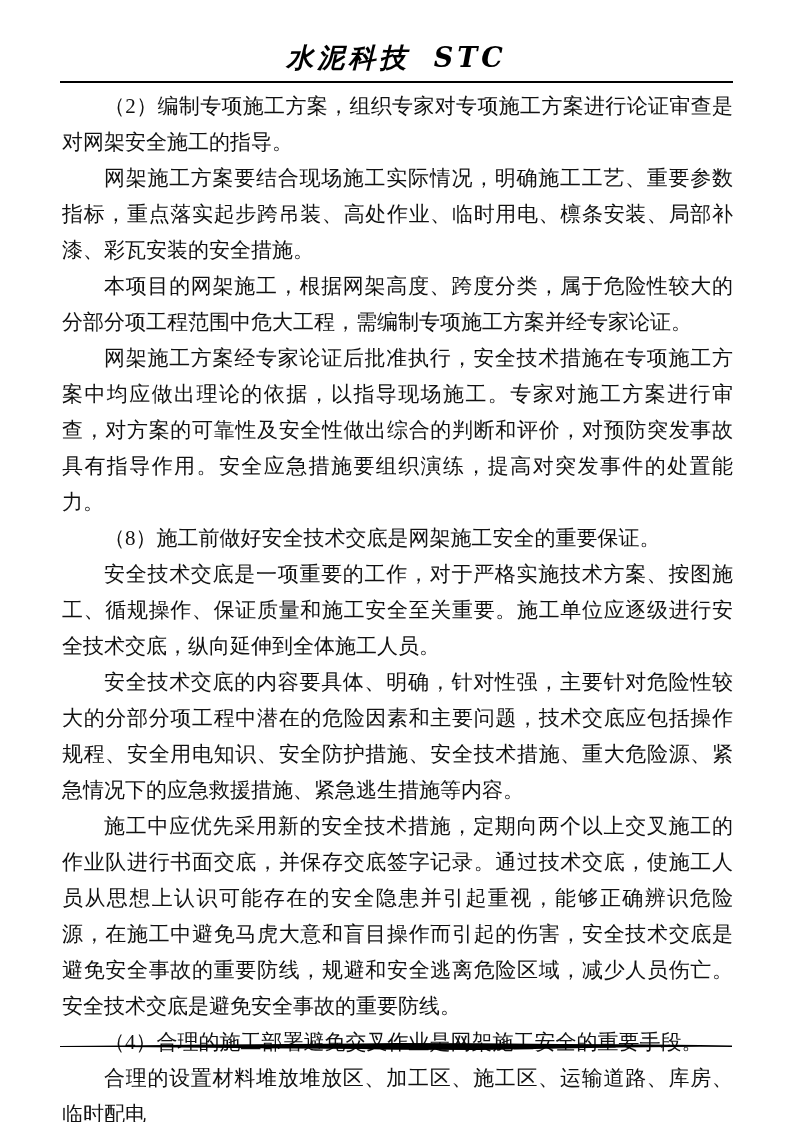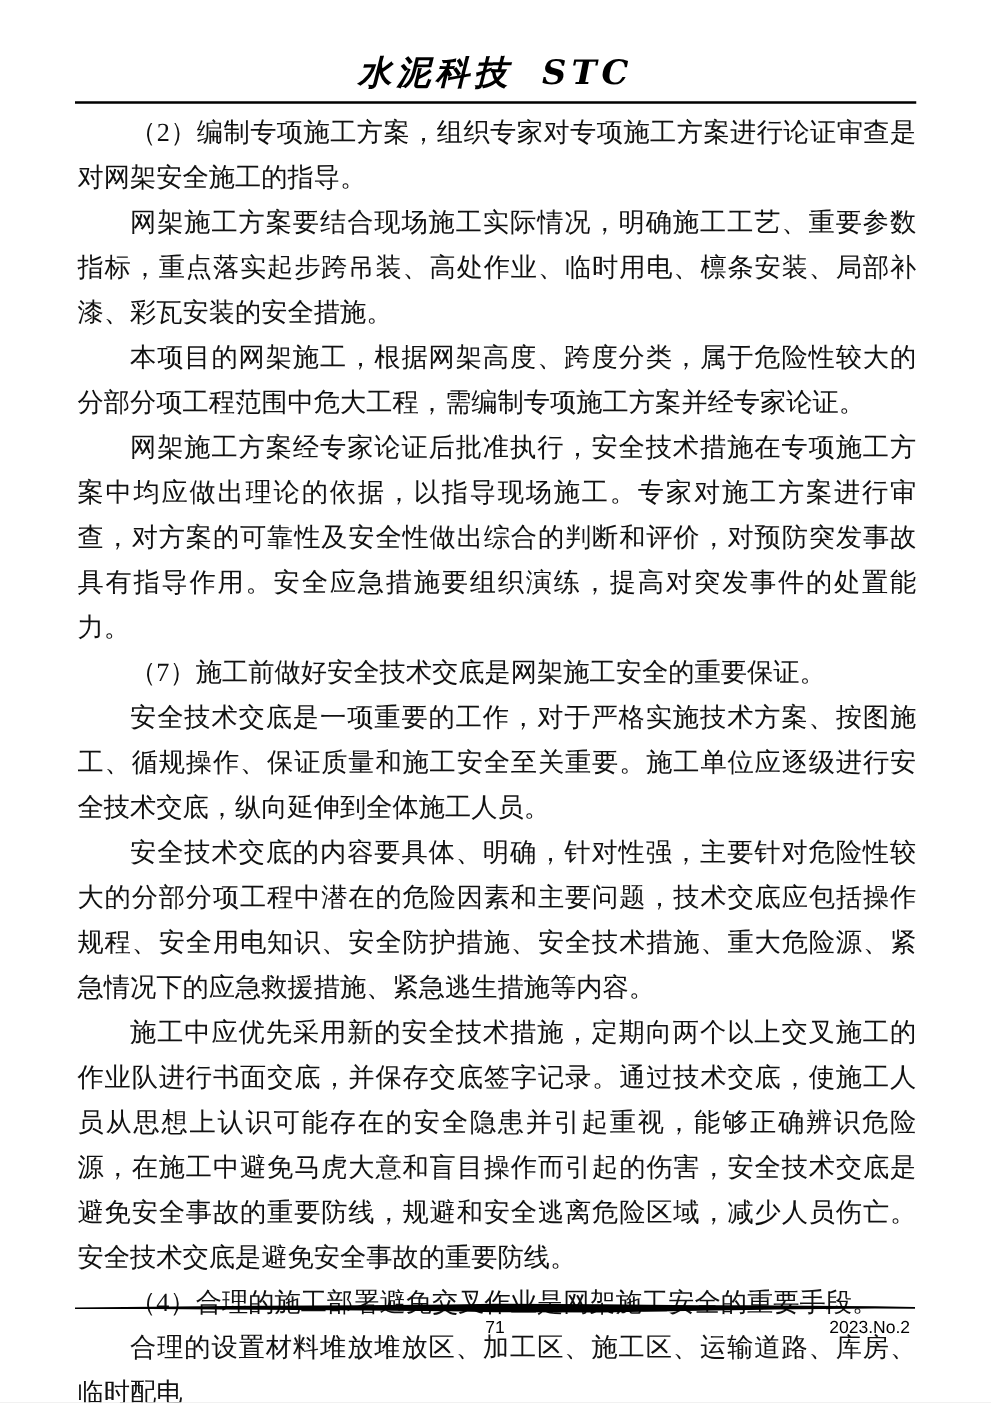--- a/index.html
+++ b/index.html
@@ -86,34 +86,30 @@
 
   <div class="header-title">水泥科技 STC</div>
 
   <div class="header-rule"></div>
 
   <div class="article">
     <p>（2）编制专项施工方案，组织专家对专项施工方案进行论证审查是对网架安全施工的指导。</p>
     <p>网架施工方案要结合现场施工实际情况，明确施工工艺、重要参数指标，重点落实起步跨吊装、高处作业、临时用电、檩条安装、局部补漆、彩瓦安装的安全措施。</p>
     <p>本项目的网架施工，根据网架高度、跨度分类，属于危险性较大的分部分项工程范围中危大工程，需编制专项施工方案并经专家论证。</p>
     <p>网架施工方案经专家论证后批准执行，安全技术措施在专项施工方案中均应做出理论的依据，以指导现场施工。专家对施工方案进行审查，对方案的可靠性及安全性做出综合的判断和评价，对预防突发事故具有指导作用。安全应急措施要组织演练，提高对突发事件的处置能力。</p>
-    <p>（7）施工前做好安全技术交底是网架施工安全的重要保证。</p>
+    <p>（8）施工前做好安全技术交底是网架施工安全的重要保证。</p>
     <p>安全技术交底是一项重要的工作，对于严格实施技术方案、按图施工、循规操作、保证质量和施工安全至关重要。施工单位应逐级进行安全技术交底，纵向延伸到全体施工人员。</p>
     <p>安全技术交底的内容要具体、明确，针对性强，主要针对危险性较大的分部分项工程中潜在的危险因素和主要问题，技术交底应包括操作规程、安全用电知识、安全防护措施、安全技术措施、重大危险源、紧急情况下的应急救援措施、紧急逃生措施等内容。</p>
     <p>施工中应优先采用新的安全技术措施，定期向两个以上交叉施工的作业队进行书面交底，并保存交底签字记录。通过技术交底，使施工人员从思想上认识可能存在的安全隐患并引起重视，能够正确辨识危险源，在施工中避免马虎大意和盲目操作而引起的伤害，安全技术交底是避免安全事故的重要防线，规避和安全逃离危险区域，减少人员伤亡。安全技术交底是避免安全事故的重要防线。</p>
     <p>（4）合理的施工部署避免交叉作业是网架施工安全的重要手段。</p>
     <p>合理的设置材料堆放堆放区、加工区、施工区、运输道路、库房、临时配电</p>
   </div>
 
   <svg class="footer-line" viewBox="0 0 672 10" preserveAspectRatio="none" aria-hidden="true">
     <path fill="#000" d="
       M0,4
       L60,3.4 L150,2.6 L230,2.1 L300,1.5 L335,0.9 L420,1.3 L500,2.1 L560,2.3 L640,2.9 L672,3.6
       L672,4.9 L640,4.7 L560,5.6 L500,6.6 L420,8.0 L335,7.8 L300,7.0 L230,6.4 L150,5.8 L60,5.1 L0,5.1
       Z"></path>
   </svg>
 
-  <div class="footer-row">
-    <span class="page-number">71</span>
-    <span class="issue-number">2023.No.2</span>
-  </div>
 
 </div>
 
 </body></html>

